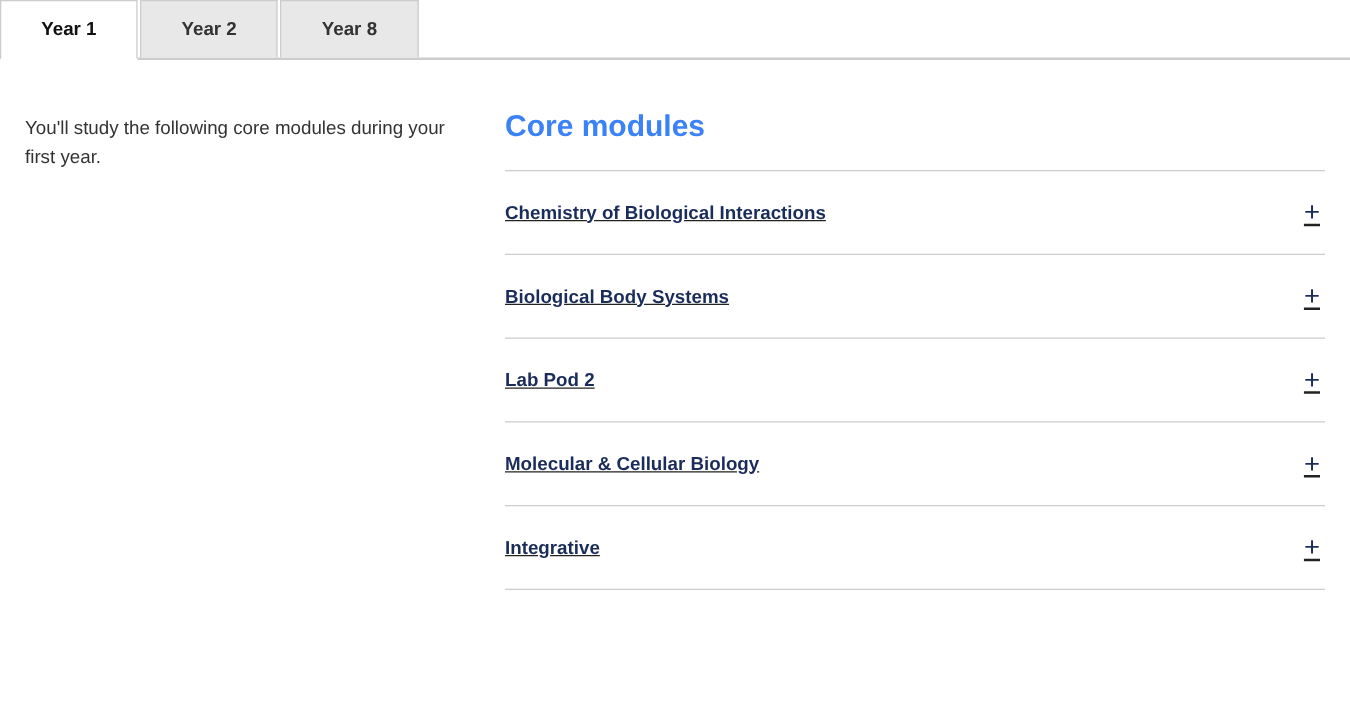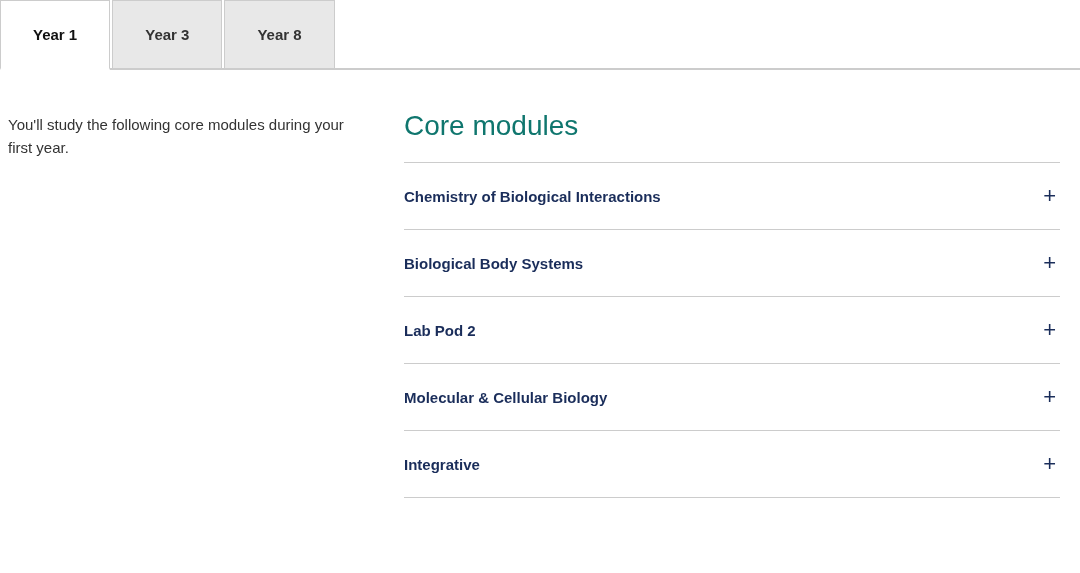--- a/index.html
+++ b/index.html
@@ -18,21 +18,21 @@
 
     
     .tabs-bar {
       display: flex;
       border-bottom: 2px solid #ccc;
       background: #fff;
       padding-left: 0;
     }
 
     .tab {
-      padding: 25px 32px;
+      padding: 14px 32px;
       font-size: 15px;
       font-weight: 600;
       cursor: pointer;
       border: 1px solid #ccc;
       border-bottom: none;
       background: #e8e8e8;
       color: #333;
       margin-right: 2px;
       user-select: none;
     }
@@ -42,49 +42,50 @@
       color: #111;
       border-bottom: 2px solid #fff;
       margin-bottom: -2px;
       z-index: 1;
       position: relative;
     }
 
     
     .main-content {
       display: flex;
-      padding: 40px 20px 20px 8px;
-      gap: 56px;
+      padding: 40px 20px 20px 20px;
+      gap: 44px;
     }
 
     .left-panel {
       width: 340px;
       flex-shrink: 0;
       padding-top: 4px;
     }
 
     .left-panel p {
       font-size: 15px;
       color: #333;
       line-height: 1.5;
     }
 
     .right-panel {
       flex: 1;
     }
 
     .section-title {
-      font-size: 28px;
-      font-weight: 400;
-      color: #0f766e;
+      font-size: 24px;
+      font-weight: 700;
+      color: #3b82f6;
       margin-bottom: 20px;
     }
 
     .module-list {
       border-top: 1px solid #ccc;
+      text-decoration: underline;
     }
 
     .module-item {
       display: flex;
       align-items: center;
       justify-content: space-between;
       padding: 22px 4px 22px 0;
       border-bottom: 1px solid #ccc;
       cursor: pointer;
     }
@@ -103,21 +104,21 @@
       flex-shrink: 0;
       margin-left: 16px;
     }
   </style>
 </head>
 <body>
 
 <div class="tabs-bar">
 
 <div class="tab active">Year 1</div>
-    <div class="tab">Year 3</div>
+    <div class="tab">Year 2</div>
     <div class="tab">Year 8</div>
   </div>
 
 <div class="main-content">
   <div class="left-panel">
     <p>You'll study the following core modules during your first year.</p>
   </div>
   <div class="right-panel">
     <h2 class="section-title">Core modules</h2>
     <div class="module-list">

